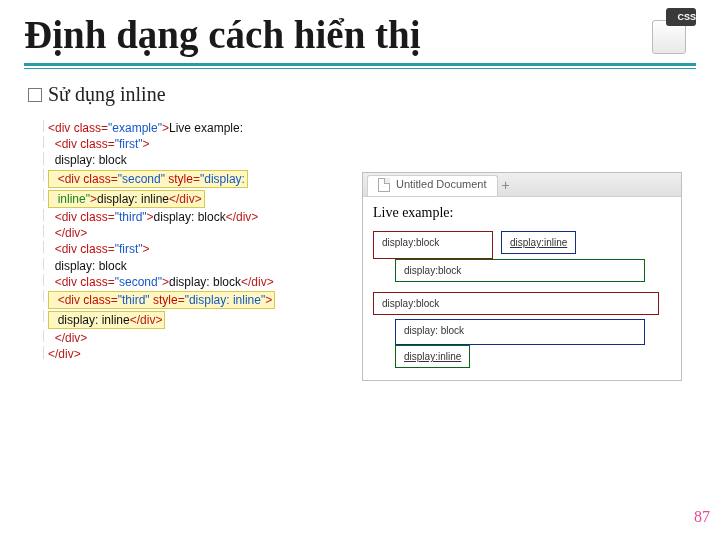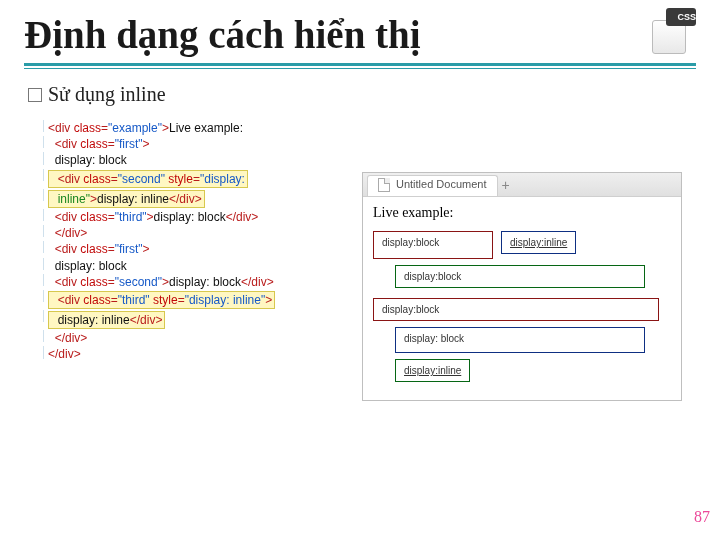--- a/index.html
+++ b/index.html
@@ -158,21 +158,20 @@
   }
   .live-label {
     font-family: 'Times New Roman', serif;
     font-size: 14px;
     margin-bottom: 10px;
   }
   .box {
     font: 10px Arial;
     color: #333;
     padding: 5px 8px;
-    margin-bottom: 6px;
   }
   .first  { border: 1px solid #8a1414; display: block; }
   .second { border: 1px solid #0e2f82; display: block; background:#fff; }
   .third  { border: 1px solid #066614; display: block; }
   .inline { display: inline-block; margin-left: 8px; text-decoration: underline; }
   .row    { display: flex; align-items: flex-start; }
   .group1 .first { padding-bottom: 10px; }
   .group2 .second { padding: 5px 8px 8px; margin-top: 4px; }
 
   .pagenum {

